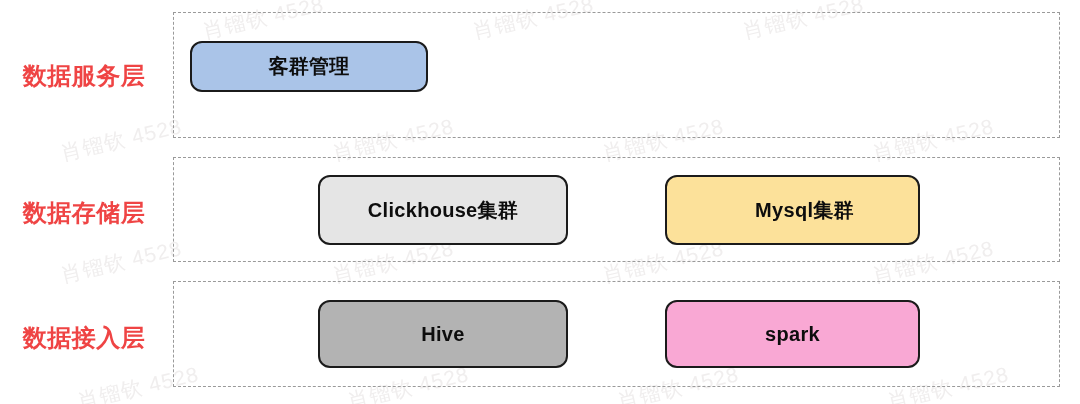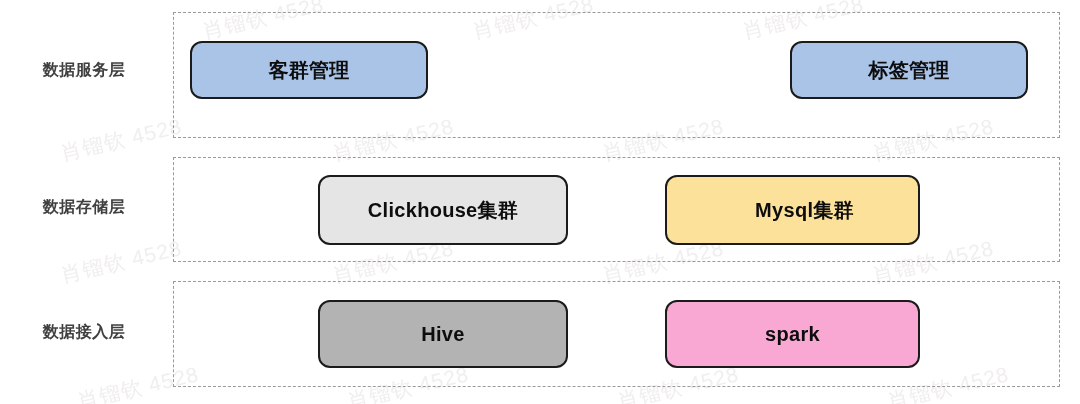--- a/index.html
+++ b/index.html
@@ -47,23 +47,23 @@
     left: 0;
     width: 1080px;
     z-index: 2;
   }
 
   .layer-label {
     position: absolute;
     left: 0;
     width: 168px;
     text-align: center;
-    font-size: 16px;
+    font-size: 24px;
     font-weight: bold;
-    color: #404040;
+    color: #ef4444;
     letter-spacing: 0.5px;
     font-family: "Liberation Sans", "DejaVu Sans", sans-serif;
     white-space: nowrap;
   }
 
   .layer-container {
     position: absolute;
     left: 173px;
     width: 887px;
     box-sizing: border-box;
@@ -88,21 +88,21 @@
     font-family: "Liberation Sans", "DejaVu Sans", sans-serif;
   }
   .node.service { background: #aac4e8; }
   .node.storage { background: #fce19a; }
   .node.access  { background: #b3b3b3; font-weight: bold; }
 
   
   #row-service { top: 0; height: 150px; }
   #row-service .layer-label { top: 60px; }
   #row-service .layer-container { top: 12px; height: 126px; }
-  #row-service .node { top: 41px; height: 58px; }
+  #row-service .node { top: 41px; height: 51px; }
   #node-service-0 { left: 190px; width: 238px; }
   #node-service-1 { left: 480px; width: 238px; }
   #node-service-2 { left: 790px; width: 238px; }
 
   
   #row-storage { top: 150px; height: 125px; }
   #row-storage .layer-label { top: 47px; }
   #row-storage .layer-container { top: 7px; height: 105px; }
   #row-storage .node { top: 25px; height: 70px; }
   #node-storage-0 { left: 318px; width: 250px; }
@@ -136,21 +136,20 @@
       <span class="watermark" style="left: 885px; top: 388px; color: rgb(240, 238, 238);">肖镏钦 4528</span>
       <span class="watermark" style="left: 200px; top: 18px; color: rgb(240, 238, 238);">肖镏钦 4528</span>
       <span class="watermark" style="left: 470px; top: 18px; color: rgb(240, 238, 238);">肖镏钦 4528</span>
       <span class="watermark" style="left: 740px; top: 18px; color: rgb(240, 238, 238);">肖镏钦 4528</span>
     </div>
 
   <div class="layer-row" id="row-service">
     <div class="layer-label">数据服务层</div>
     <div class="layer-container" style="border-color: rgb(154, 154, 154);"></div>
     <div class="node service" id="node-service-0" style="background: rgb(170, 196, 232);">客群管理</div>
-    <div class="node service" id="node-service-2" style="background: rgb(170, 196, 232);">标签管理</div>
   </div>
 
   <div class="layer-row" id="row-storage">
     <div class="layer-label">数据存储层</div>
     <div class="layer-container" style="border-color: rgb(154, 154, 154);"></div>
     <div class="node storage" id="node-storage-0" style="background: #e5e5e5;">Clickhouse集群</div>
     <div class="node storage" id="node-storage-1" style="background: rgb(252, 225, 154);">Mysql集群</div>
   </div>
 
   <div class="layer-row" id="row-access">

